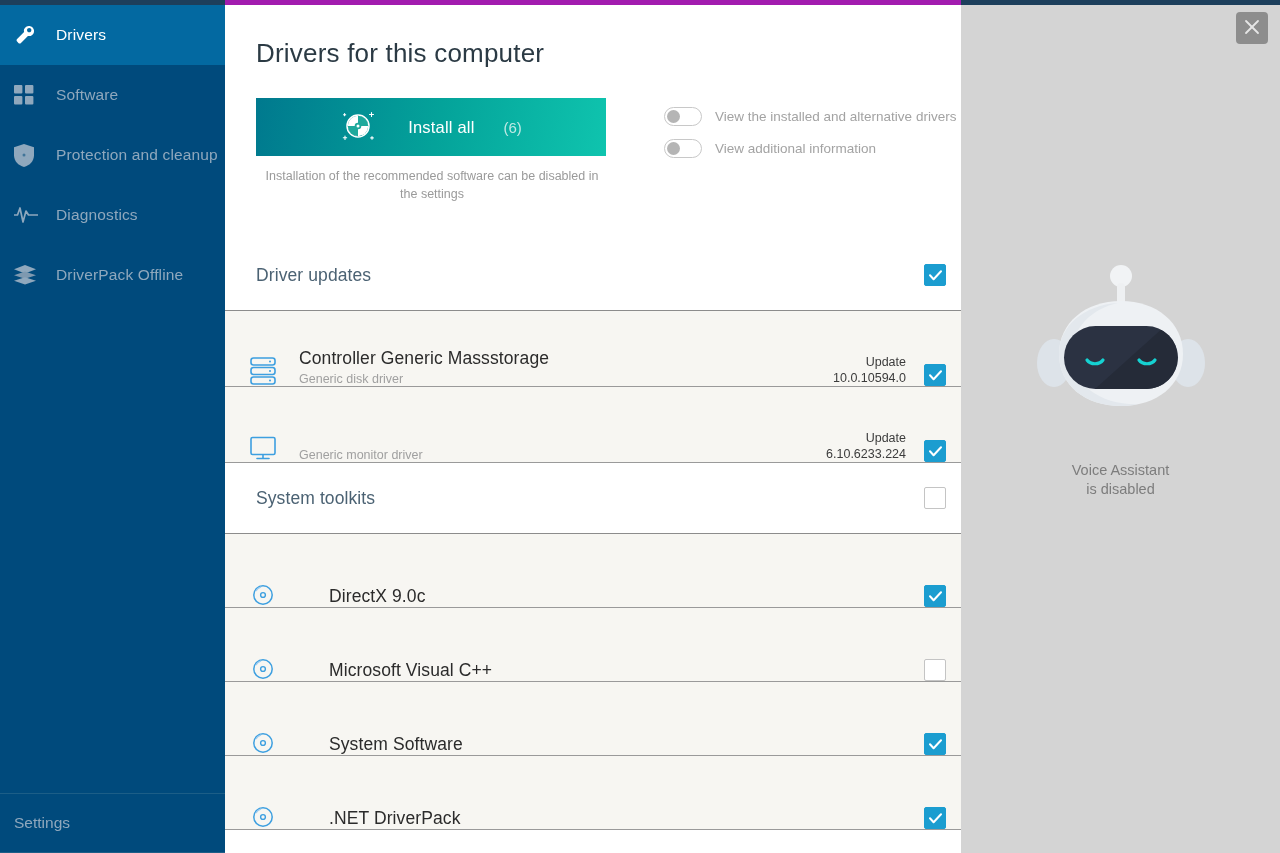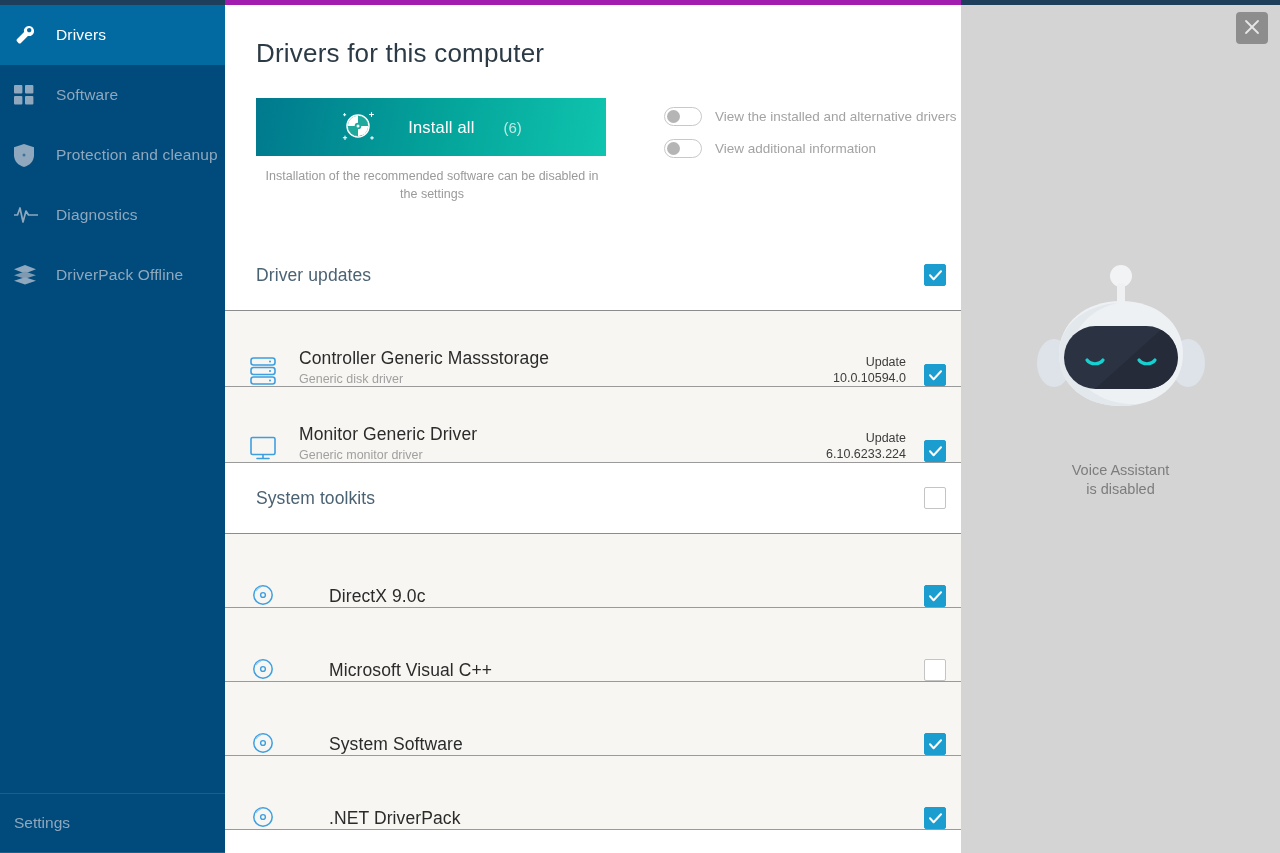--- a/index.html
+++ b/index.html
@@ -388,21 +388,20 @@
 
     <div class="drv-row tall">
       <span class="row-icon">
         <svg width="28" height="26" viewBox="0 0 28 26">
           <rect x="2" y="1.5" width="24" height="17" rx="1.6" fill="none" stroke="#3d9fe0" stroke-width="1.6"></rect>
           <line x1="14" y1="18.5" x2="14" y2="22" stroke="#3d9fe0" stroke-width="1.6"></line>
           <line x1="8" y1="22.5" x2="20" y2="22.5" stroke="#3d9fe0" stroke-width="1.6" stroke-linecap="round"></line>
         </svg>
       </span>
       <span class="row-main">
-        <span class="row-title" style="display:block">Monitor Generic Driver</span>
         <span class="row-sub" style="display:block">Generic monitor driver</span>
       </span>
       <span class="row-version">
         <span style="display:block">Update</span>
         <span style="display:block">6.10.6233.224</span>
       </span>
       <span class="cbx checked">
         <svg width="13" height="11" viewBox="0 0 13 11">
             <polyline points="1,5.3 4.6,9.2 12,1.3" fill="none" stroke="#ffffff" stroke-width="2" stroke-linecap="round" stroke-linejoin="round"></polyline>
           </svg>

